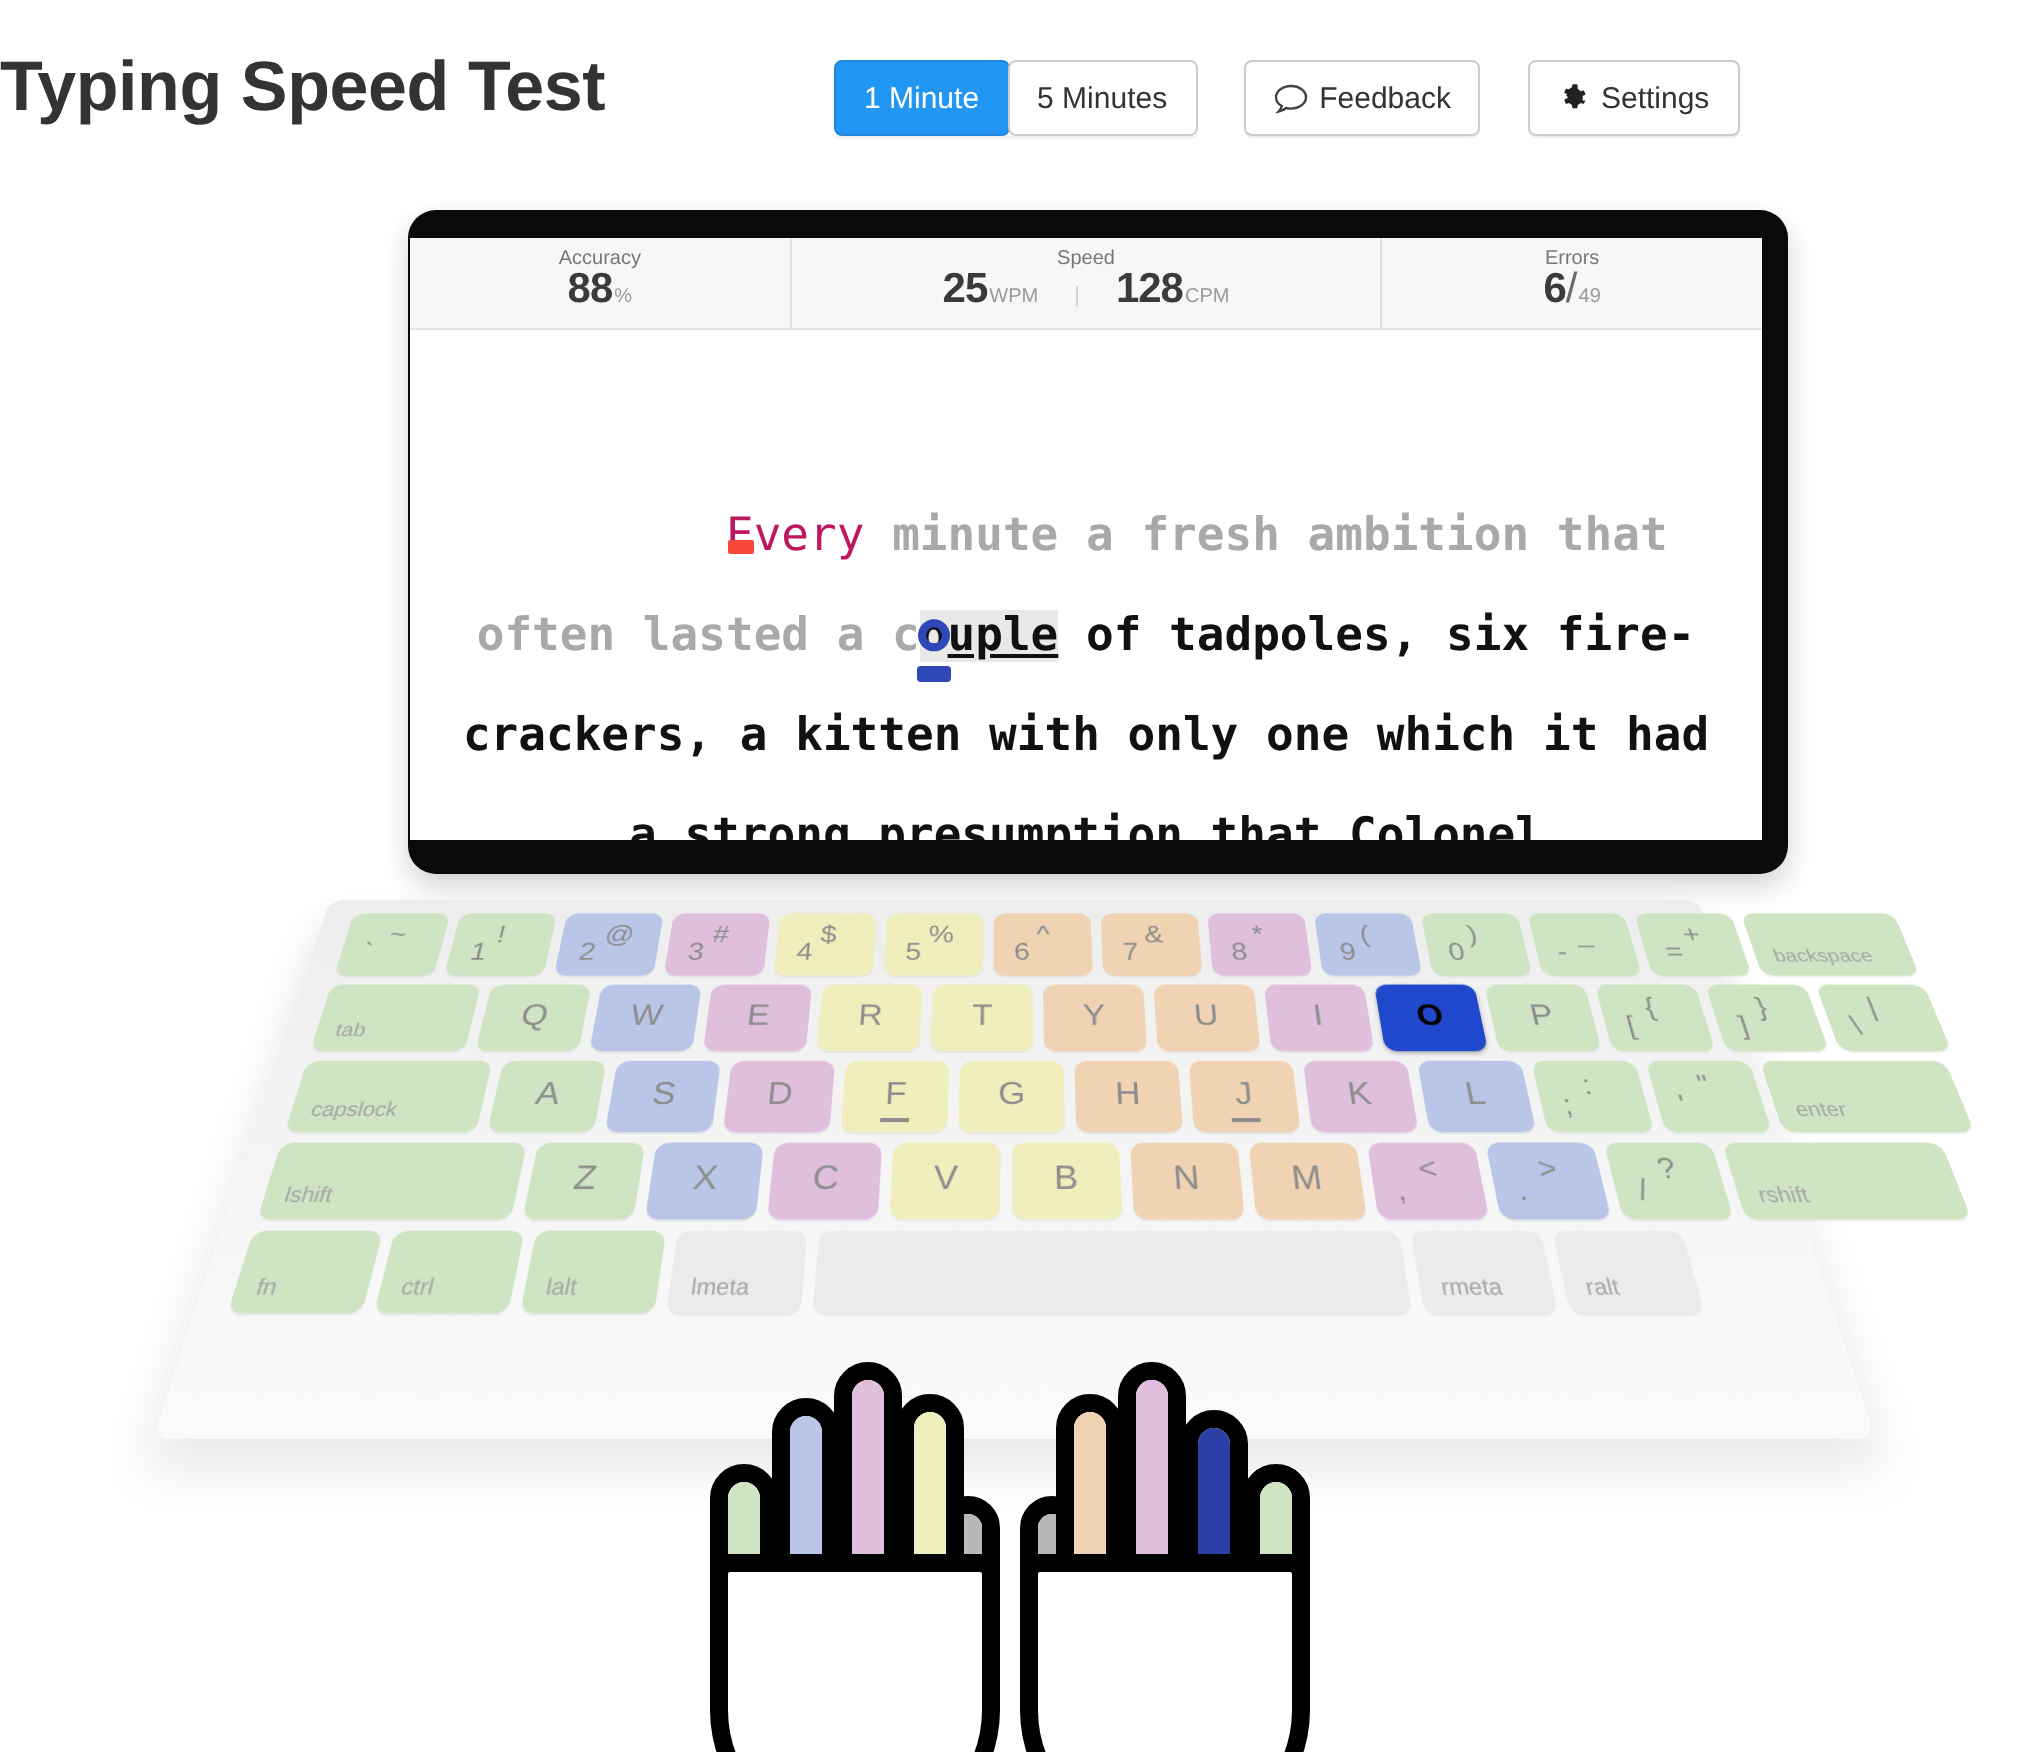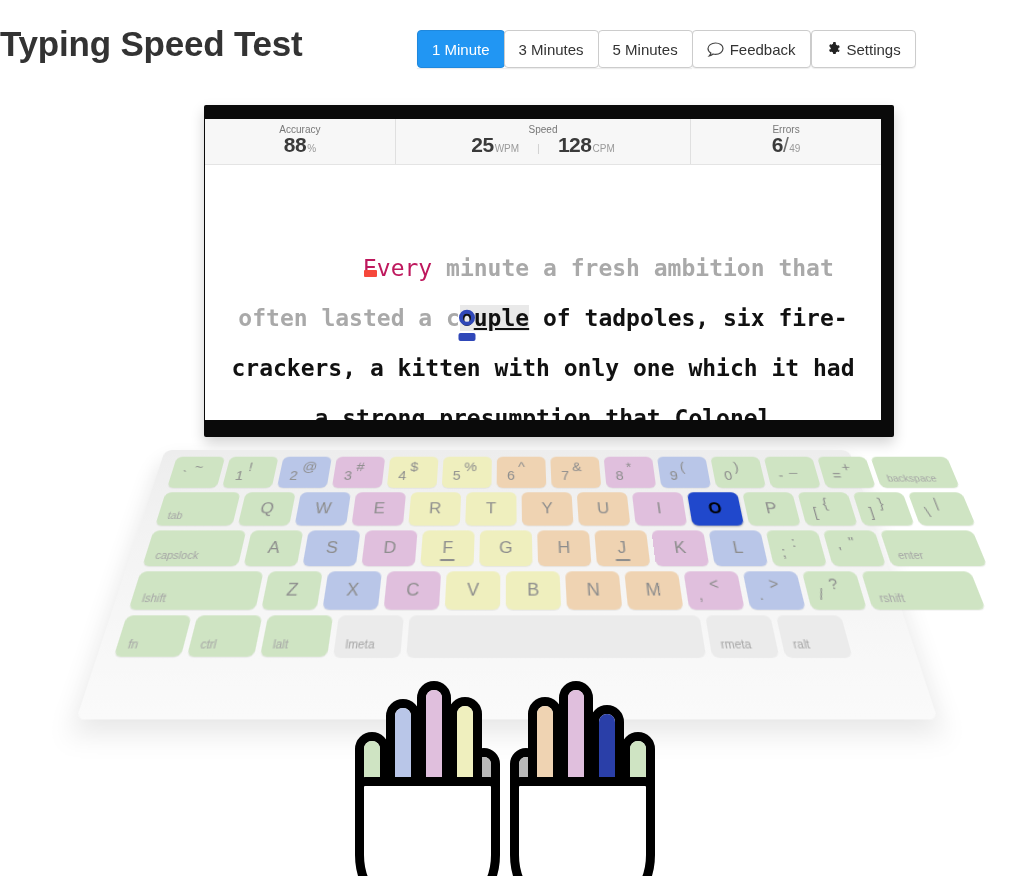--- a/index.html
+++ b/index.html
@@ -24,29 +24,29 @@
   .btn{
     height:38px;box-sizing:border-box;
     border:1px solid #ccc;background:#fff;color:#333;
     font-size:15px;font-family:"Liberation Sans",sans-serif;
     padding:0 14px;display:flex;align-items:center;justify-content:center;
     cursor:pointer;white-space:nowrap;
   }
   .mode-group .btn{border-radius:4px;margin-right:-1px;}
   .mode-group .btn:first-child{border-radius:4px;}
   .btn.active{background:#2196f3;border-color:#1f88dd;color:#fff;}
-  .icon-btn{border-radius:4px;margin-left:0;box-shadow:0 1px 1px rgba(0,0,0,.07);}
+  .icon-btn{border-radius:4px;margin-left:24px;box-shadow:0 1px 1px rgba(0,0,0,.07);}
   .icon-btn .gl{margin-right:6px;display:inline-flex;align-items:center;}
 
   
   .laptop{position:absolute;left:0;top:92px;width:1014px;height:784px;}
 
   .screen-shell{
     position:absolute;left:204px;top:13px;width:690px;height:332px;
-    background:#0a0a0a;border-radius:2px;
+    background:#0a0a0a;border-radius:14px;
     box-shadow:0 6px 14px rgba(0,0,0,.18);
     box-sizing:border-box;padding:14px 13px 17px 1px;
   }
   .screen{
     width:100%;height:100%;background:#fff;overflow:hidden;position:relative;
   }
 
   
   .stats{
     display:flex;height:45px;border-bottom:1px solid #e4e4e4;background:#f7f7f7;
@@ -165,21 +165,20 @@
 </style>
 </head>
 <body>
 
 <div class="header">
   <div class="app-title">Typing Speed Test</div>
 
   <div class="btn-bar">
     <div class="mode-group">
       <button class="btn active">1 Minute</button>
-      <button class="btn">3 Minutes</button>
       <button class="btn">5 Minutes</button>
     </div>
 
     <button class="btn icon-btn">
       <span class="gl">
         <svg width="17" height="15" viewBox="0 0 17 15">
             <path d="M8.5 1C4.4 1 1 3.5 1 6.6c0 1.8 1.1 3.4 2.9 4.4-.2.9-.8 2-1.6 2.8 1.5-.3 2.9-1 3.8-1.8.8.2 1.6.3 2.4.3 4.1 0 7.5-2.5 7.5-5.7S12.6 1 8.5 1z" fill="none" stroke="#444" stroke-width="1.2"></path>
           </svg>
       </span>
       <span>Feedback</span>

